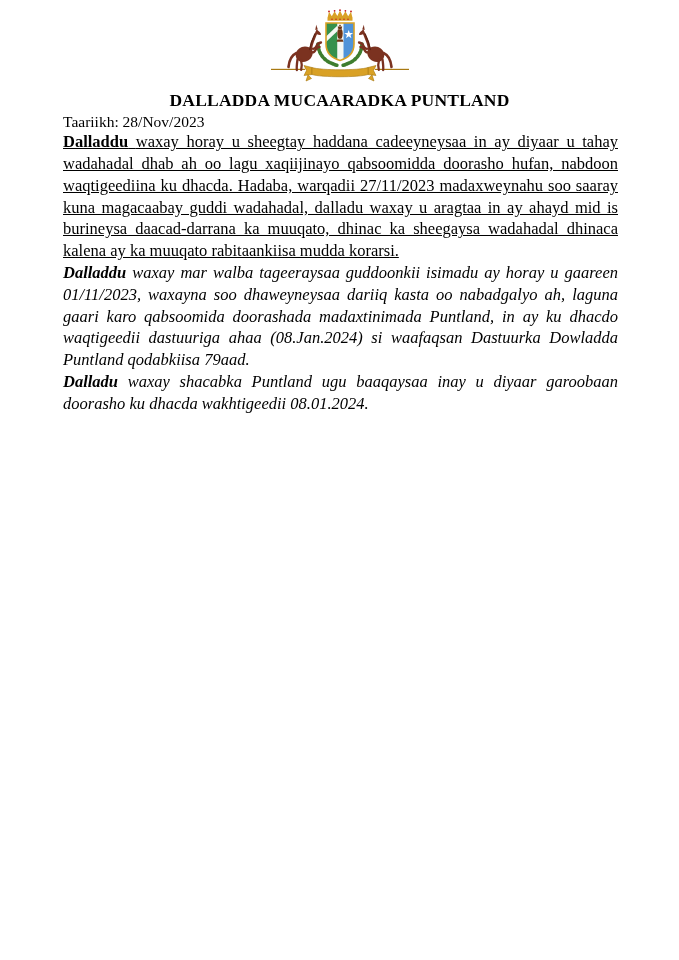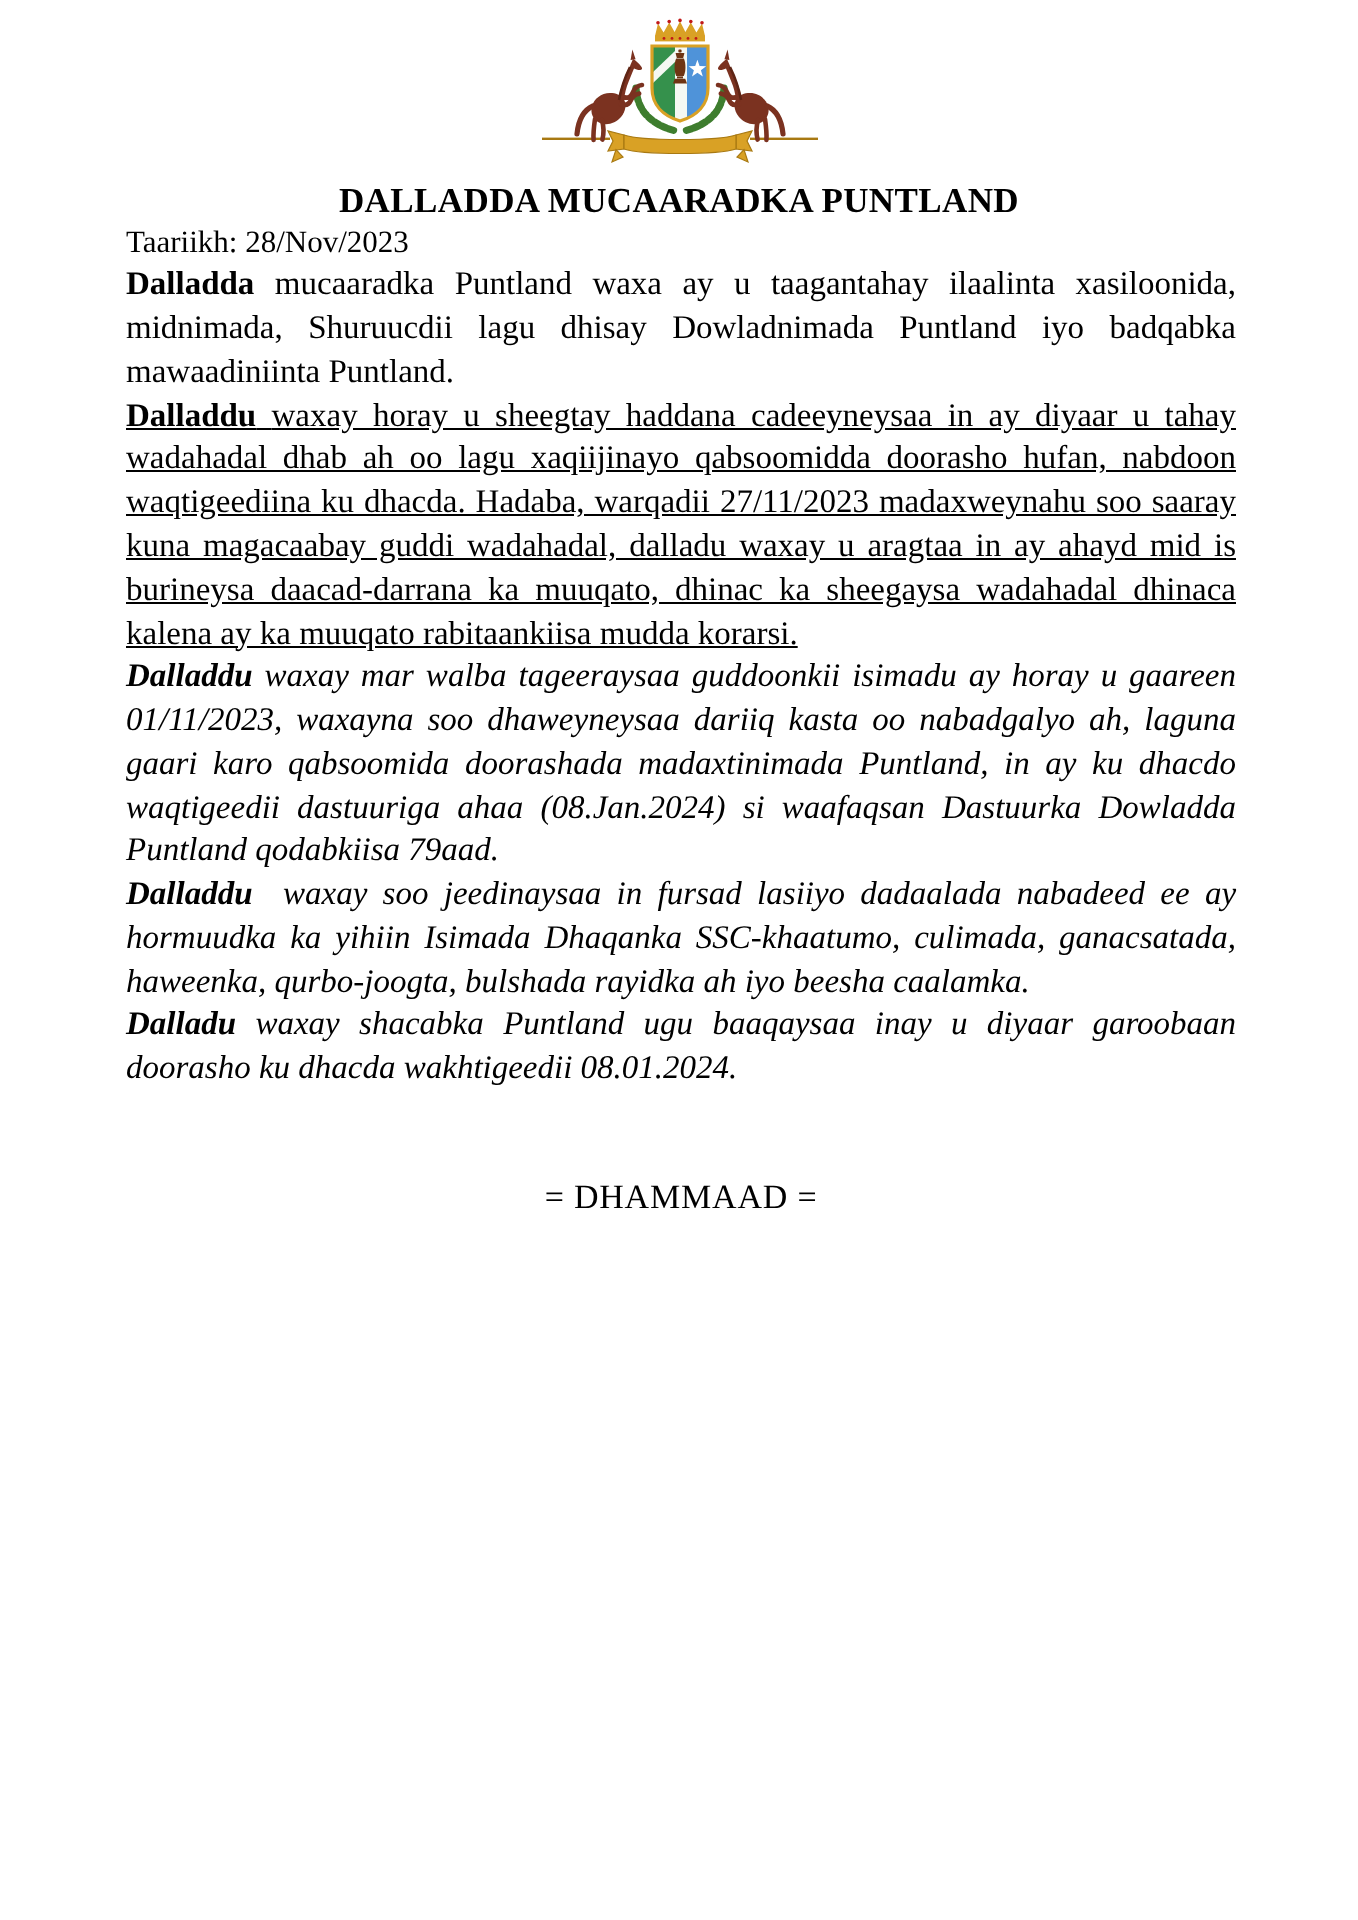--- a/index.html
+++ b/index.html
@@ -114,26 +114,23 @@
       </g>
     </svg>
   </div>
 
   <div class="doc-title">DALLADDA MUCAARADKA PUNTLAND</div>
 
   <div class="content">
 
     <div class="date-line">Taariikh: 28/Nov/2023</div>
 
-    <p class="body-par gap-sm"><b>Dalladda</b> <span>mucaaradka Puntland waxa ay u taagantahay ilaalinta xasiloonida, midnimada, Shuruucdii lagu dhisay Dowladnimada Puntland iyo badqabka mawaadiniinta Puntland.</span></p>
 
     <p class="body-par gap-md"><b>Dalladdu</b> <span>waxay horay u sheegtay haddana cadeeyneysaa in ay diyaar u tahay wadahadal dhab ah oo lagu xaqiijinayo qabsoomidda doorasho hufan, nabdoon waqtigeediina ku dhacda. Hadaba, warqadii 27/11/2023 madaxweynahu soo saaray kuna magacaabay guddi wadahadal, dalladu waxay u aragtaa in ay ahayd mid is burineysa daacad-darrana ka muuqato, dhinac ka sheegaysa wadahadal dhinaca kalena ay ka muuqato rabitaankiisa mudda korarsi.</span></p>
 
     <p class="body-par gap-lg"><b>Dalladdu</b> <span>waxay mar walba tageeraysaa guddoonkii isimadu ay horay u gaareen 01/11/2023, waxayna soo dhaweyneysaa dariiq kasta oo nabadgalyo ah, laguna gaari karo qabsoomida doorashada madaxtinimada Puntland, in ay ku dhacdo waqtigeedii dastuuriga ahaa (08.Jan.2024) si waafaqsan Dastuurka Dowladda Puntland qodabkiisa 79aad.</span></p>
 
-    <p class="body-par gap-lg"><b>Dalladdu</b>&nbsp; <span>waxay soo jeedinaysaa in fursad lasiiyo dadaalada nabadeed ee ay hormuudka ka yihiin Isimada Dhaqanka SSC-khaatumo, culimada, ganacsatada, haweenka, qurbo-joogta, bulshada rayidka ah iyo beesha caalamka.</span></p>
 
     <p class="body-par gap-lg"><b>Dalladu</b> <span>waxay shacabka Puntland ugu baaqaysaa inay u diyaar garoobaan doorasho ku dhacda wakhtigeedii 08.01.2024.</span></p>
 
-    <div class="end-mark">= DHAMMAAD =</div>
   </div>
 
 </div>
 
 </body></html>

